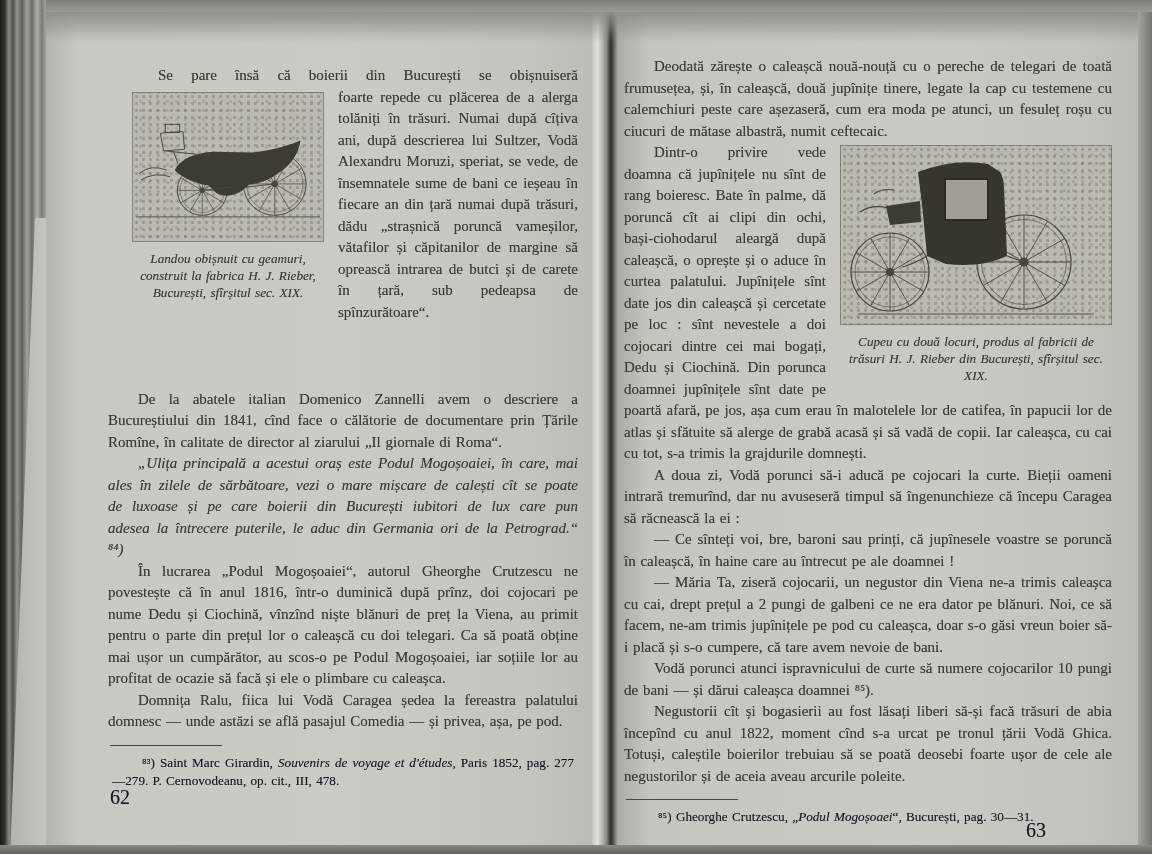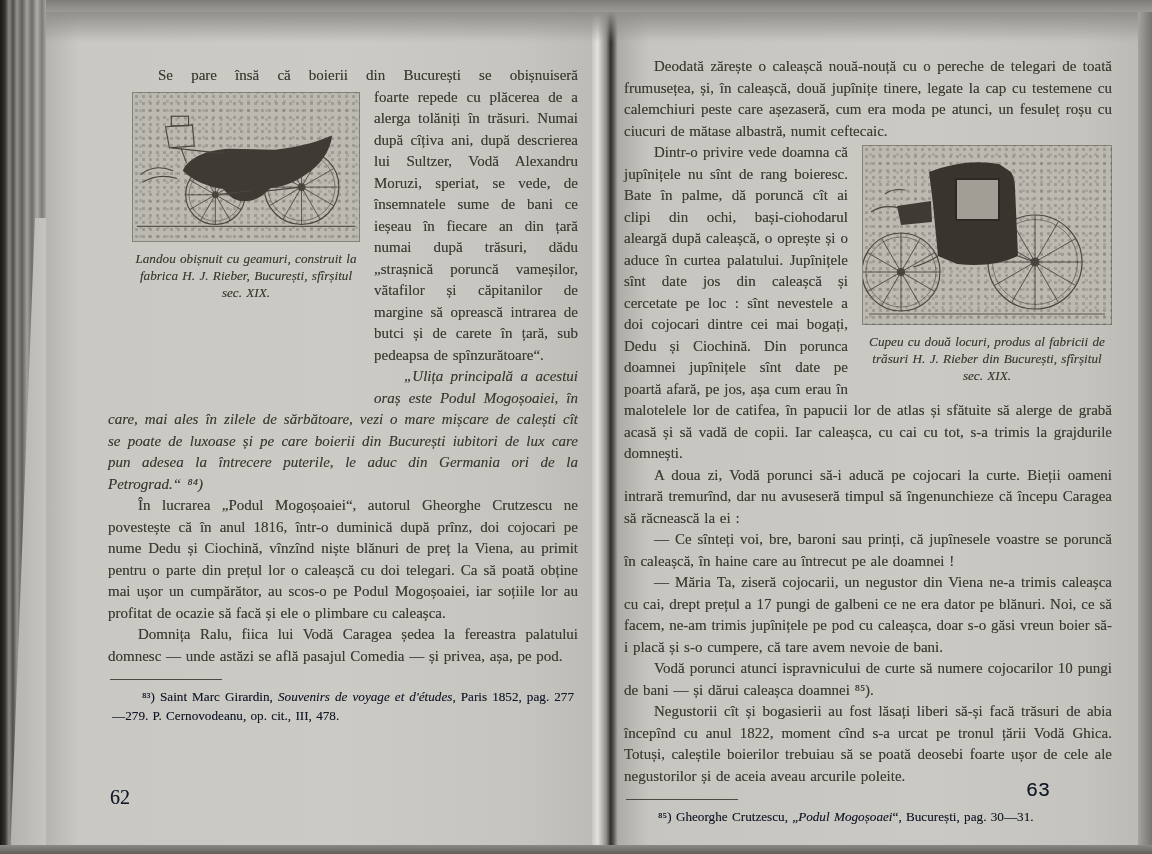--- a/index.html
+++ b/index.html
@@ -37,22 +37,22 @@
   .bodytext p{margin:0;text-indent:30px;}
   .first-line{text-align:justify;text-align-last:justify;padding-left:50px;
     font-size:15px;line-height:21.5px;color:#3d3a34;text-shadow:0 0 .4px rgba(64,60,54,.55);margin-top:13px;}
   p.noindent{text-indent:0;}
   p.ital{font-style:italic;word-spacing:2.5px;}
   .content-left{position:absolute;left:108px;top:52px;width:470px;}
   .content-right{position:absolute;left:624px;top:56px;width:488px;}
 
   
   figure{margin:0;}
-  .fig-left{float:left;width:228px;margin:5px 14px 88px 24px;}
-  .fig-right{float:right;width:250px;margin:3px 0 14px 14px;}
+  .fig-left{float:left;width:192px;margin:5px 14px 88px 24px;}
+  .fig-right{float:right;width:272px;margin:3px 0 14px 14px;}
   .fig-img{position:relative;border:1px solid rgba(90,87,80,.55);
     background-color:#bcb9b1;
     background-image:
       radial-gradient(circle,rgba(84,81,74,.30) 1.3px,rgba(0,0,0,0) 1.9px),
       radial-gradient(circle,rgba(84,81,74,.20) 1.2px,rgba(0,0,0,0) 1.8px);
     background-size:7px 7px,9px 9px;background-position:0 0,3px 4px;}
   .fig-left .fig-img{height:148px;}
   .fig-right .fig-img{height:178px;}
   .fig-img svg{position:absolute;inset:0;width:100%;height:100%;}
   .fig-caption{margin-top:8px;font-style:italic;font-size:13.2px;line-height:17px;
@@ -61,21 +61,21 @@
 
   
   .fn-rule{width:112px;border:0;border-top:1.5px solid #4c4943;margin:12px 0 8px 2px;}
   .footnote{font-size:13.2px;line-height:18.5px;color:#0f172a;text-align:justify;
     word-spacing:1px;text-shadow:0 0 .4px rgba(64,60,54,.5);margin:4px;text-indent:30px;}
   .footnote .it{font-style:italic;}
 
   .page-number{position:absolute;font-size:20px;color:#0f172a;
     text-shadow:0 0 .4px rgba(64,60,54,.5);}
   .pn-left{left:110px;top:786px;}
-  .pn-right{left:1026px;top:779px;font-family:Liberation Mono, monospace;}
+  .pn-right{left:1026px;top:819px;}
 </style>
 </head>
 <body>
 
 <div class="top-band"></div>
 <div class="edge-stack-left"></div>
 <div class="edge-wedge"></div>
 <div class="page-left"></div>
 <div class="gutter"></div>
 <div class="page-right"></div>
@@ -134,20 +134,21 @@
             <path d="M10,90 Q26,80 46,86"></path>
             <line x1="86" y1="103" x2="122" y2="99"></line>
             <line x1="140" y1="99" x2="176" y2="95"></line>
           </g>
         </svg>
       </div>
       <figcaption class="fig-caption">Landou obișnuit cu geamuri, construit la fabrica H. J. Rieber, București, sfîrșitul sec. XIX.</figcaption>
     </figure>
     <p class="noindent">foarte repede cu plăcerea de a alerga tolăniți în trăsuri. Numai după cîțiva ani, după descrierea lui Sultzer, Vodă Alexandru Moruzi, speriat, se vede, de însemnatele sume de bani ce ieșeau în fiecare an din țară numai după trăsuri, dădu „strașnică poruncă vameșilor, vătafilor și căpitanilor de margine să oprească intrarea de butci și de carete în țară, sub pedeapsa de spînzurătoare“.</p>
 
+    <p class="clear">De la abatele italian Domenico Zannelli avem o descriere a Bucureștiului din 1841, cînd face o călătorie de documentare prin Țările Romîne, în calitate de director al ziarului „Il giornale di Roma“.</p>
     <p class="ital">„Ulița principală a acestui oraș este Podul Mogoșoaiei, în care, mai ales în zilele de sărbătoare, vezi o mare mișcare de calești cît se poate de luxoase și pe care boierii din București iubitori de lux care pun adesea la întrecere puterile, le aduc din Germania ori de la Petrograd.“ ⁸⁴)</p>
     <p>În lucrarea „Podul Mogoșoaiei“, autorul Gheorghe Crutzescu ne povestește că în anul 1816, într-o duminică după prînz, doi cojocari pe nume Dedu și Ciochină, vînzînd niște blănuri de preț la Viena, au primit pentru o parte din prețul lor o caleașcă cu doi telegari. Ca să poată obține mai ușor un cumpărător, au scos-o pe Podul Mogoșoaiei, iar soțiile lor au profitat de ocazie să facă și ele o plimbare cu caleașca.</p>
     <p>Domnița Ralu, fiica lui Vodă Caragea ședea la fereastra palatului domnesc — unde astăzi se află pasajul Comedia — și privea, așa, pe pod.</p>
   </div>
 
   <hr class="fn-rule">
   <p class="footnote"><span>⁸³) Saint Marc Girardin, </span><span class="it">Souvenirs de voyage et d'études</span><span>, Paris 1852, pag. 277—279. P. Cernovodeanu, op. cit., III, 478.</span></p>
 </div>
 
 <span class="page-number pn-left">62</span>
@@ -201,21 +202,21 @@
             <line x1="153" y1="110" x2="170" y2="116"></line>
           </g>
         </svg>
       </div>
       <figcaption class="fig-caption">Cupeu cu două locuri, produs al fabricii de trăsuri H. J. Rieber din București, sfîrșitul sec. XIX.</figcaption>
     </figure>
     <p>Dintr-o privire vede doamna că jupînițele nu sînt de rang boieresc. Bate în palme, dă poruncă cît ai clipi din ochi, bași-ciohodarul aleargă după caleașcă, o oprește și o aduce în curtea palatului. Jupînițele sînt date jos din caleașcă și cercetate pe loc : sînt nevestele a doi cojocari dintre cei mai bogați, Dedu și Ciochină. Din porunca doamnei jupînițele sînt date pe poartă afară, pe jos, așa cum erau în malotelele lor de catifea, în papucii lor de atlas și sfătuite să alerge de grabă acasă și să vadă de copii. Iar caleașca, cu cai cu tot, s-a trimis la grajdurile domnești.</p>
 
     <p class="clear">A doua zi, Vodă porunci să-i aducă pe cojocari la curte. Bieții oameni intrară tremurînd, dar nu avuseseră timpul să îngenunchieze că începu Caragea să răcnească la ei :</p>
     <p>— Ce sînteți voi, bre, baroni sau prinți, că jupînesele voastre se poruncă în caleașcă, în haine care au întrecut pe ale doamnei !</p>
-    <p>— Măria Ta, ziseră cojocarii, un negustor din Viena ne-a trimis caleașca cu cai, drept prețul a 17 pungi de galbeni ce ne era dator pe blănuri. Noi, ce să facem, ne-am trimis jupînițele pe pod cu caleașca, doar s-o găsi vreun boier să-i placă și s-o cumpere, că tare avem nevoie de bani.</p>
+    <p>— Măria Ta, ziseră cojocarii, un negustor din Viena ne-a trimis caleașca cu cai, drept prețul a 2 pungi de galbeni ce ne era dator pe blănuri. Noi, ce să facem, ne-am trimis jupînițele pe pod cu caleașca, doar s-o găsi vreun boier să-i placă și s-o cumpere, că tare avem nevoie de bani.</p>
     <p>Vodă porunci atunci ispravnicului de curte să numere cojocarilor 10 pungi de bani — și dărui caleașca doamnei ⁸⁵).</p>
     <p>Negustorii cît și bogasierii au fost lăsați liberi să-și facă trăsuri de abia începînd cu anul 1822, moment cînd s-a urcat pe tronul țării Vodă Ghica. Totuși, caleștile boierilor trebuiau să se poată deosebi foarte ușor de cele ale negustorilor și de aceia aveau arcurile poleite.</p>
   </div>
 
   <hr class="fn-rule">
   <p class="footnote"><span>⁸⁵) Gheorghe Crutzescu, „</span><span class="it">Podul Mogoșoaei</span><span>“, București, pag. 30—31.</span></p>
 </div>
 
 <span class="page-number pn-right">63</span>
 

